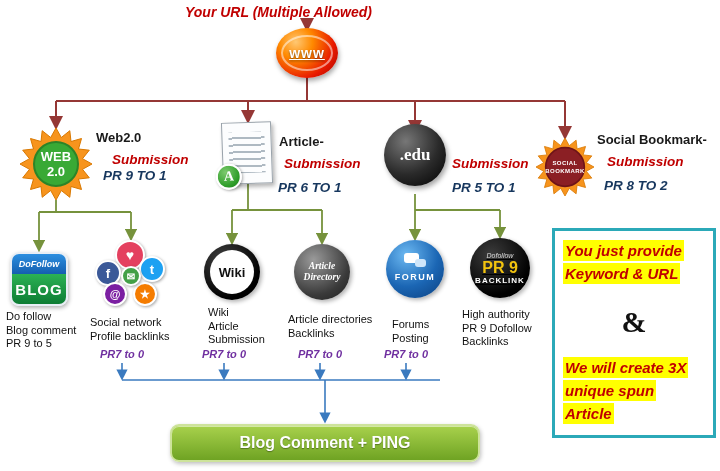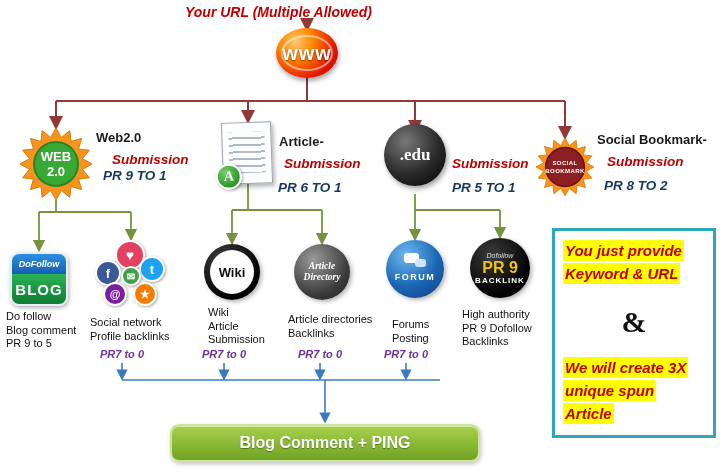--- a/index.html
+++ b/index.html
@@ -10,21 +10,21 @@
   .title { width:260px; text-align:left; font:italic bold 14px "Liberation Sans",sans-serif; color:#C00000; }
 
   
   .wires { position:absolute; left:0; top:0; width:720px; height:471px; pointer-events:none; }
 
   
   .globe { width:62px; height:50px; border-radius:50%;
     background: radial-gradient(circle at 32% 28%, #FFC873 0%, #FF8A00 30%, #E81900 68%, #9E0000 100%);
     box-shadow: 1px 3px 5px rgba(0,0,0,.35); display:flex; align-items:center; justify-content:center; }
   .globe-ring { position:absolute; left:5px; top:7px; right:5px; bottom:7px; border:2px solid rgba(255,255,255,.5); border-radius:50%; }
-  .globe-text { position:relative; color:#fff; font-weight:bold; font-size:20px; letter-spacing:1px; text-shadow:0 1px 2px rgba(0,0,0,.5); }
+  .globe-text { position:relative; color:#fff; font-weight:bold; font-size:14px; letter-spacing:1px; text-shadow:0 1px 2px rgba(0,0,0,.5);text-decoration:underline; }
 
   
   .star-t1, .star-t2 { fill:#fff; font-family:"Liberation Sans",sans-serif; font-weight:bold; text-anchor:middle; }
   .star-t1 { font-size:13px; } .star-t2 { font-size:13px; }
   .bm-t { fill:#fff; font-family:"Liberation Sans",sans-serif; font-weight:bold; font-size:7.5px; text-anchor:middle; letter-spacing:.5px; }
 
   
   .paper { width:50px; height:62px; background:#fcfdfe; border:1px solid #9aa3ab; box-shadow:2px 3px 4px rgba(0,0,0,.3); transform:rotate(-2deg); }
   .paper-lines { position:absolute; left:6px; right:6px; top:9px; bottom:10px;
     background: repeating-linear-gradient(#fcfdfe 0 5px, #aeb9c2 5px 7px); }
@@ -64,21 +64,21 @@
 
   
   .forum { width:58px; height:58px; border-radius:50%; background:radial-gradient(circle at 35% 26%, #6cb9f2, #1b66b4 55%, #0a3e7d);
     box-shadow:2px 2px 4px rgba(0,0,0,.3); }
   .fbub1 { position:absolute; left:18px; top:13px; width:15px; height:10px; background:#fff; border-radius:3px; }
   .fbub2 { position:absolute; left:29px; top:19px; width:11px; height:8px; background:#cfe6fa; border-radius:3px; }
   .forum-label { position:absolute; left:0; right:0; top:32px; text-align:center; color:#fff; font:bold 9px "Liberation Sans",sans-serif; letter-spacing:1.5px; }
 
   
   .pr9 { width:60px; height:60px; border-radius:50%; background:radial-gradient(circle at 35% 28%, #3c3c3c, #000 70%);
-    display:flex; flex-direction:column; align-items:center; justify-content:center; box-shadow:2px 2px 4px rgba(0,0,0,.3); }
+    display:flex; flex-direction:column; align-items:center; justify-content:center; box-shadow:2px 2px 4px rgba(0,0,0,.3);text-decoration:underline; }
   .pr9-top { color:#ddd; font:italic 7px "Liberation Sans",sans-serif; }
   .pr9-mid { color:#F2C30F; font:bold 16px "Liberation Sans",sans-serif; line-height:17px; }
   .pr9-bot { color:#fff; font:bold 8px "Liberation Sans",sans-serif; letter-spacing:1px; }
 
   
   .sub-lbl { font:11px "Liberation Sans",sans-serif; color:#111; line-height:13.5px; }
   .pr7 { font:italic bold 11px "Liberation Sans",sans-serif; color:#7030A0; text-align:center; }
 
   
   .info-box { background:#fff; border:3px solid #2BA9B8; padding:9px 8px; display:flex; flex-direction:column; }

